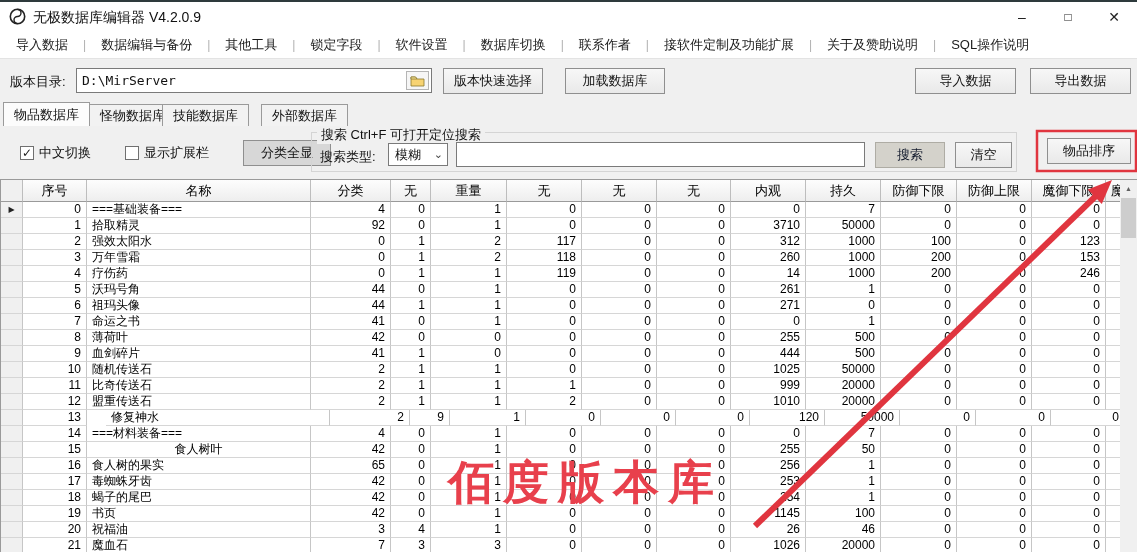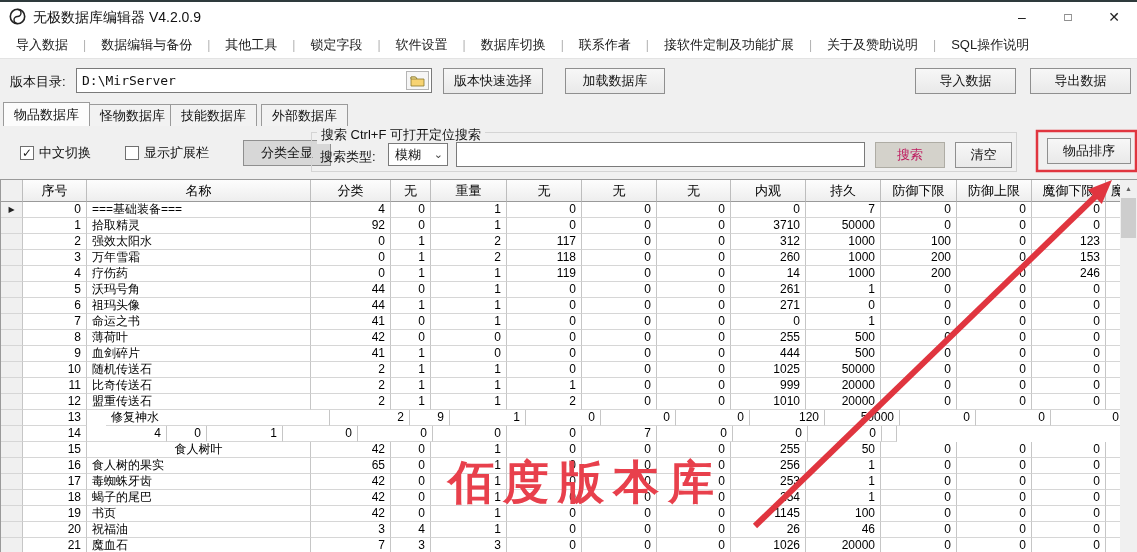--- a/index.html
+++ b/index.html
@@ -40,21 +40,21 @@
   .checkbox { position:absolute; display:flex; align-items:center; gap:5px; font-size:13px; color:#111; }
   .cb-box { width:14px; height:14px; background:#fff; border:1px solid #707070; font-size:12px; line-height:12px; text-align:center; color:#1a1a1a; }
   .cb-chinese { left:20px; top:18px; } .cb-ext { left:125px; top:18px; }
   .btn-catall { left:243px; top:14px; width:88px; background:#d7d7d7; }
   .search-group { position:absolute; left:311px; top:6px; width:706px; height:40px; border:1px solid #d4d4d4; }
   .search-hint { position:absolute; left:317px; top:0px; font-size:13px; color:#111; background:#f0f0f0; padding:0 4px; }
   .search-type-label { position:absolute; left:320px; top:22px; font-size:13px; color:#111; }
   .search-select { position:absolute; left:388px; top:17px; width:60px; height:23px; background:#fff; border:1px solid #7a7a7a; font-size:13px; color:#111; line-height:21px; padding-left:6px; }
   .search-select .chev { position:absolute; right:4px; top:0; font-size:11px; color:#444; }
   .search-input { position:absolute; left:456px; top:16px; width:409px; height:25px; background:#fff; border:1px solid #7a7a7a; }
-  .btn-search { left:875px; top:16px; width:70px; background:#d4d2cb; color:#be185d; border-color:#aeaca4; }
+  .btn-search { left:875px; top:16px; width:70px; background:#d4d2cb; color:#0f172a; border-color:#aeaca4; }
   .btn-clear  { left:955px; top:16px; width:57px; }
   .btn-sort   { left:1047px; top:12px; width:84px; }
 
   
   .grid { position:absolute; left:0; top:177px; width:1120px; height:375px; background:#fff; border:1px solid #9a9a9a; border-right:none; overflow:hidden; font-size:12px; }
   .g-row { display:flex; height:16px; }
   .g-row.header { height:22px; background:#fef9c3; }
   .g-cell { flex:none; border-right:1px solid #c6c6c6; border-bottom:1px solid #d6d6d6; height:100%; line-height:15px; padding:0 5px; white-space:nowrap; overflow:hidden; color:#000; }
   .header .g-cell { border-bottom:1px solid #9a9a9a; border-right:1px solid #bdbdbd; text-align:center !important; line-height:21px; background:linear-gradient(#fdfdfd,#eeeeee); font-size:13px; }
   .g-cell.marker { background:#f0f0f0; padding:0; text-align:center; font-size:8px; line-height:16px; color:#222; }
@@ -119,21 +119,21 @@
     </div>
     <div class="btn btn-quick">版本快速选择</div>
     <div class="btn btn-load">加载数据库</div>
     <div class="btn btn-import">导入数据</div>
     <div class="btn btn-export">导出数据</div>
   </div>
 
   <div class="tabrow">
       <div class="tab active" style="left: 3px;">物品数据库</div>
       <div class="tab" style="left: 89px;">怪物数据库</div>
-      <div class="tab" style="left: 170px;">技能数据库</div>
+      <div class="tab" style="left: 162px;">技能数据库</div>
       <div class="tab" style="left: 261px;">外部数据库</div>
     </div>
 
   <div class="filterrow">
     <div class="checkbox cb-chinese">
       <span class="cb-box">✓</span>
       <span>中文切换</span>
     </div>
     <div class="checkbox cb-ext">
       <span class="cb-box"></span>
@@ -406,20 +406,21 @@
         <div class="g-cell" style="width: 75px; text-align: right;">120</div>
         <div class="g-cell" style="width: 75px; text-align: right;">50000</div>
         <div class="g-cell" style="width: 76px; text-align: right;">0</div>
         <div class="g-cell" style="width: 75px; text-align: right;">0</div>
         <div class="g-cell" style="width: 74px; text-align: right;">0</div>
         <div class="g-cell" style="width: 15px; text-align: left;"></div>
       </div>
       <div class="g-row">
         <div class="g-cell marker" style="width: 22px; text-align: center;"></div>
         <div class="g-cell" style="width: 64px; text-align: right;">14</div>
+        <div class="g-cell" style="width: 224px; text-align: left;">===材料装备===</div>
         <div class="g-cell" style="width: 80px; text-align: right;">4</div>
         <div class="g-cell" style="width: 40px; text-align: right;">0</div>
         <div class="g-cell" style="width: 76px; text-align: right;">1</div>
         <div class="g-cell" style="width: 75px; text-align: right;">0</div>
         <div class="g-cell" style="width: 75px; text-align: right;">0</div>
         <div class="g-cell" style="width: 74px; text-align: right;">0</div>
         <div class="g-cell" style="width: 75px; text-align: right;">0</div>
         <div class="g-cell" style="width: 75px; text-align: right;">7</div>
         <div class="g-cell" style="width: 76px; text-align: right;">0</div>
         <div class="g-cell" style="width: 75px; text-align: right;">0</div>

